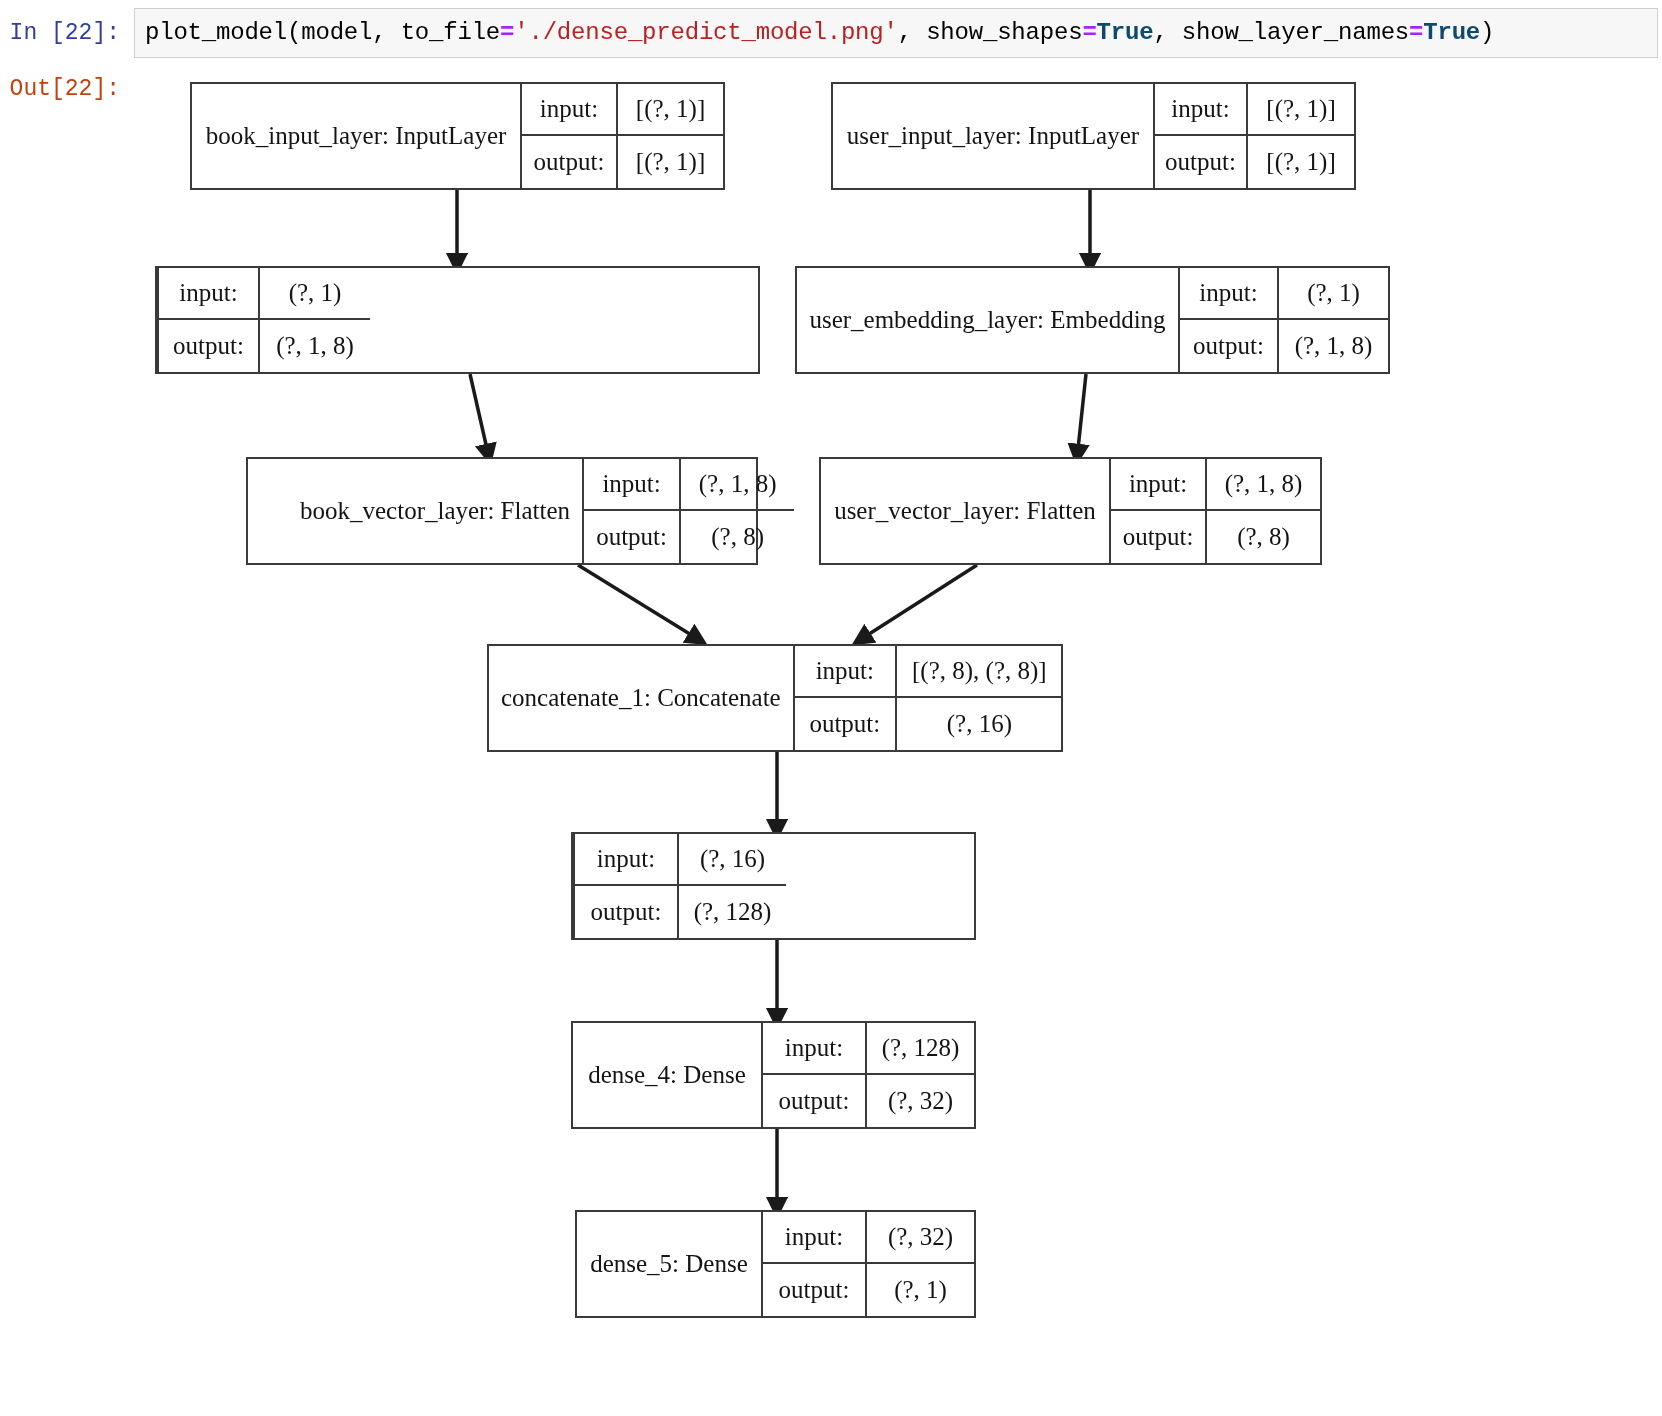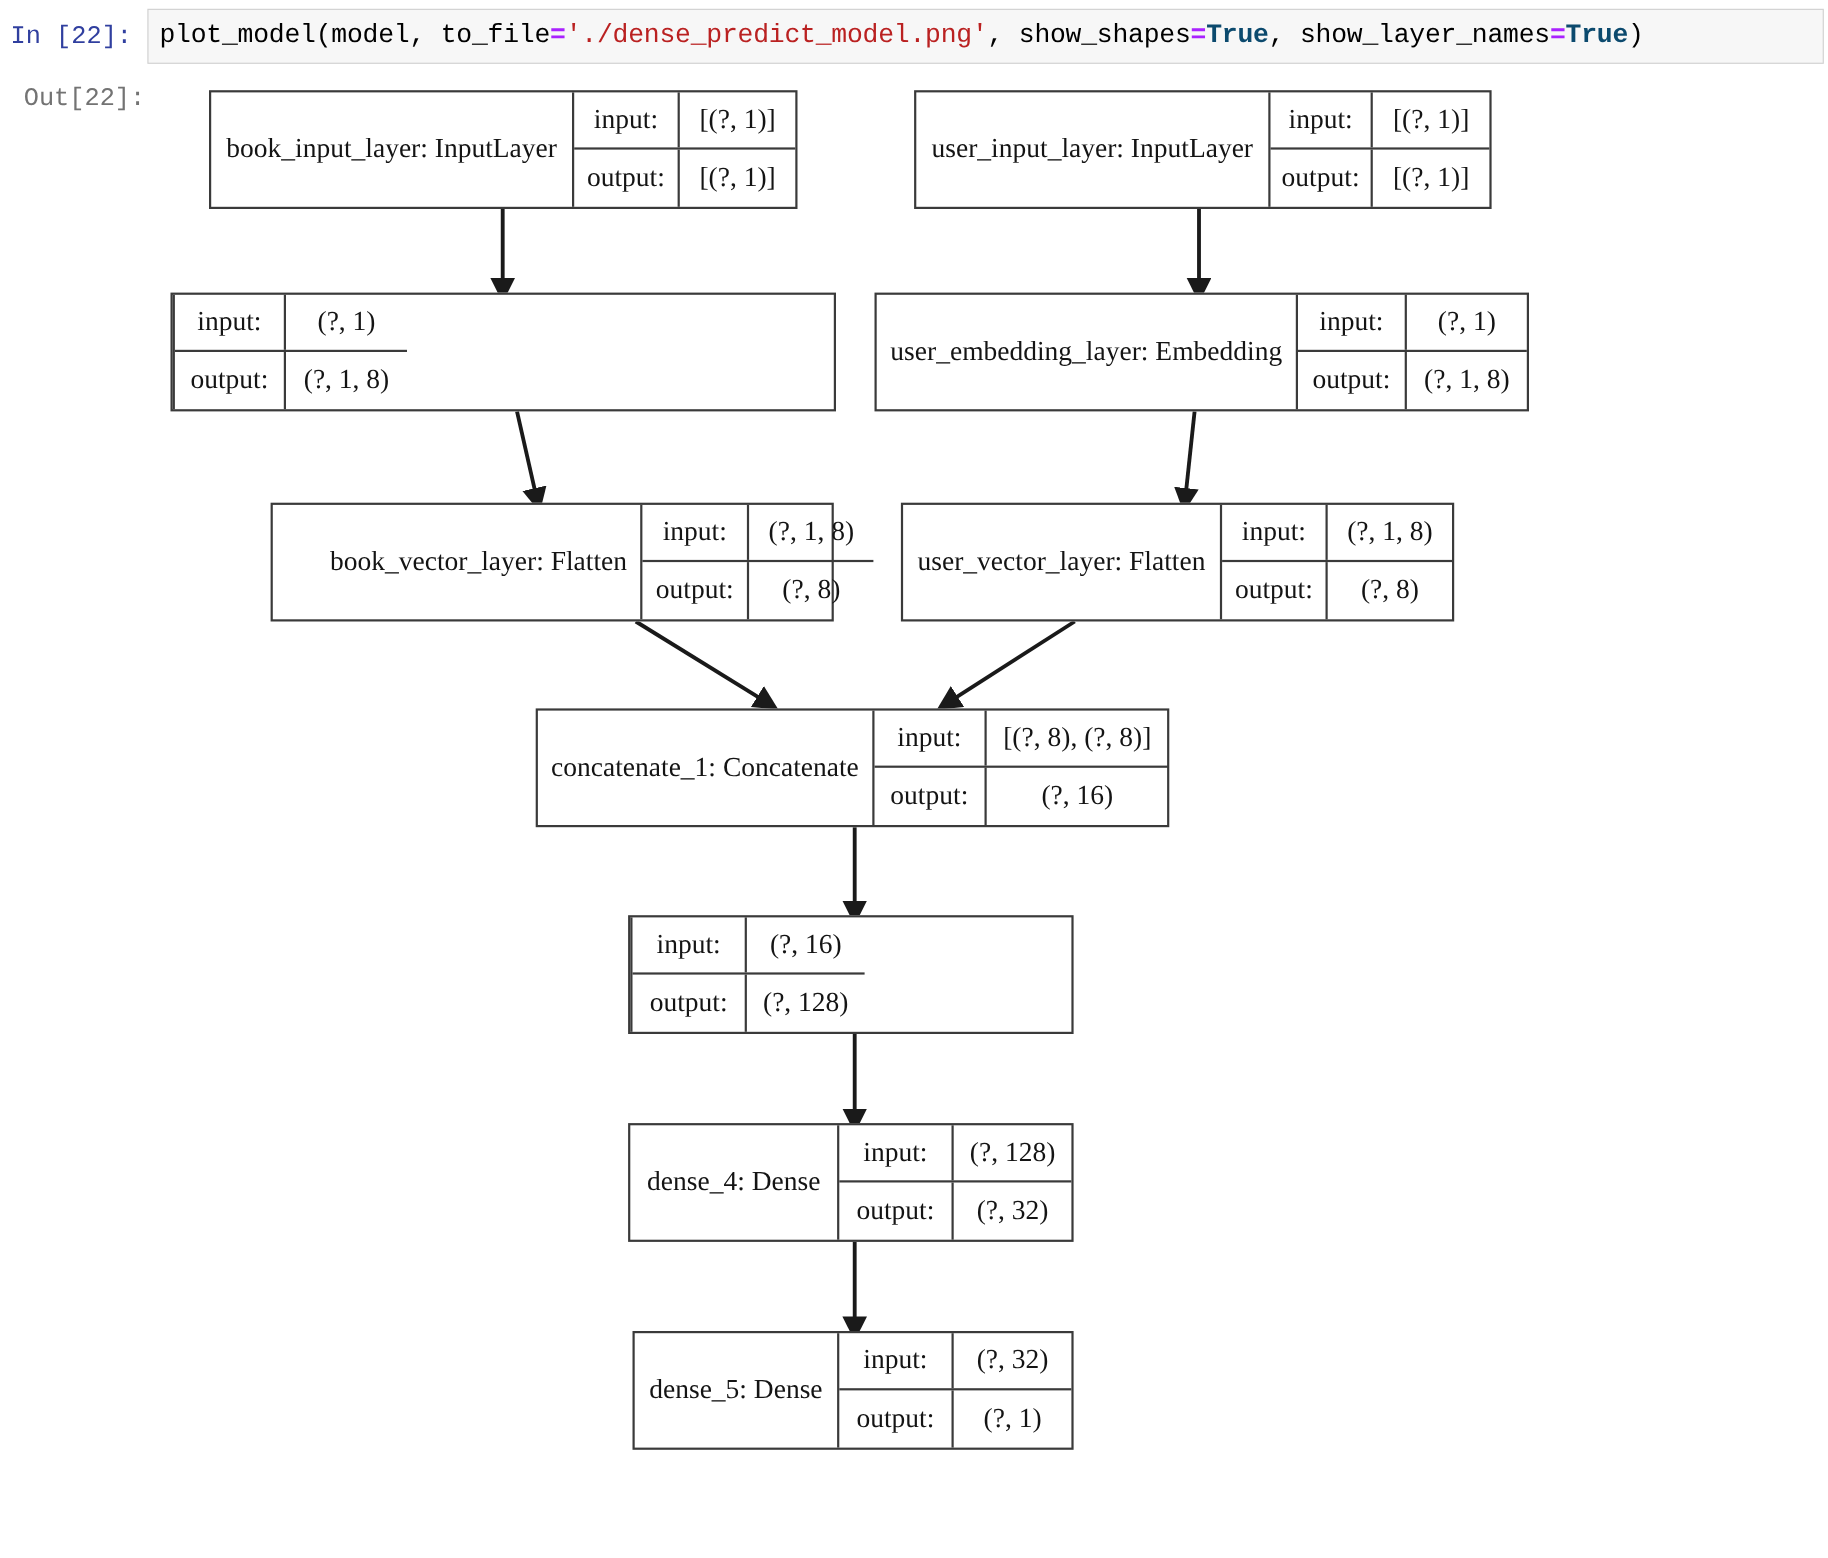--- a/index.html
+++ b/index.html
@@ -25,21 +25,21 @@
     position: absolute;
     font-family: "Liberation Mono", monospace;
     font-size: 23px;
     line-height: 27px;
     color: #303F9F;
     text-align: right;
     width: 120px;
     white-space: pre;
   }
   #in-prompt  { left: 0px; top: 20px; color: #303F9F; }
-  #out-prompt { left: 12px; top: 76px; color: #737373; }
+  #out-prompt { left: 0px; top: 76px; color: #c2410c; }
 
   #code-input-area {
     position: absolute;
     left: 134px;
     top: 8px;
     width: 1524px;
     height: 50px;
     background: #f7f7f7;
     border: 1px solid #cfcfcf;
     box-sizing: border-box;

